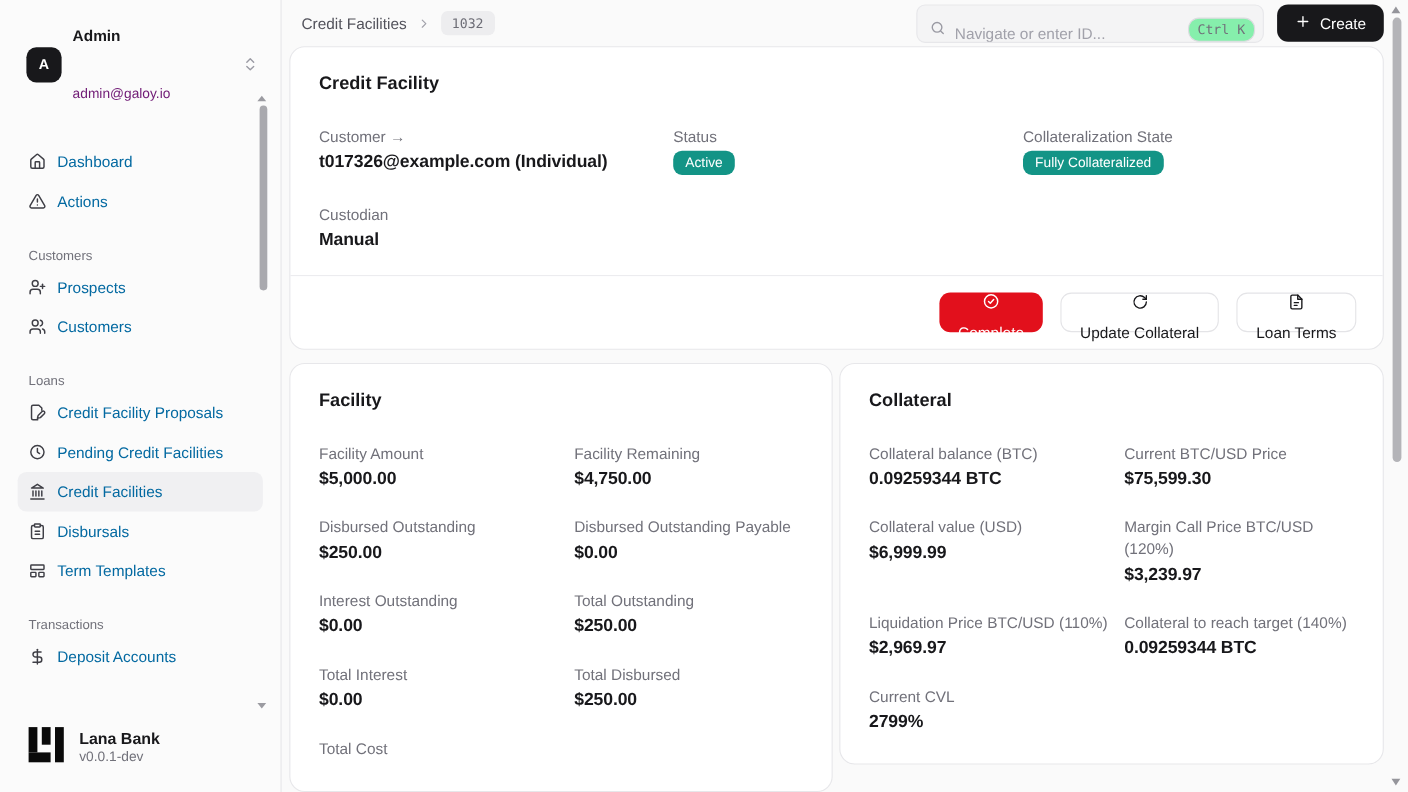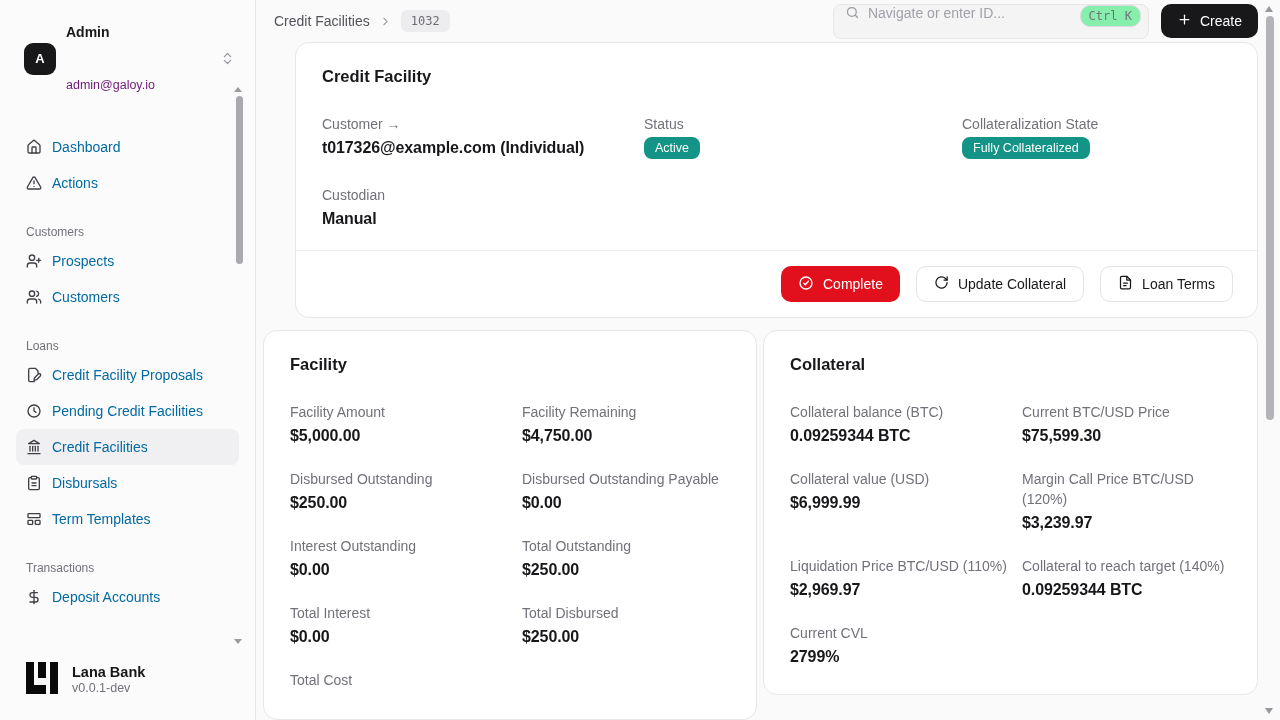--- a/index.html
+++ b/index.html
@@ -51,57 +51,57 @@
   .breadcrumb { display:flex; align-items:center; gap:9px; }
   .crumb-link { font-size:14px; color:#52525b; cursor:pointer; }
   .crumb-sep { color:#a1a1aa; display:flex; }
   .crumb-badge {
     font-family:"DejaVu Sans Mono", monospace; font-size:12px; color:#6d6d76;
     background:#ededef; border-radius:6px; padding:4px 10px;
   }
   .top-right { display:flex; align-items:center; gap:12px; }
   .searchbox {
     width:316px; height:35px; background:#f4f4f5; border:1px solid #e7e7ea; border-radius:8px;
-    display:flex; align-items:flex-start; gap:8px; padding:0 7px 0 11px; color:#9a9aa3;
+    display:flex; align-items:flex-end; gap:8px; padding:0 7px 0 11px; color:#9a9aa3;
   }
   .searchbox input {
     flex:1; border:none; outline:none; background:transparent; font-size:14px;
     font-family:"Liberation Sans", sans-serif; color:#3f3f46;
   }
   .searchbox input::placeholder { color:#a1a1aa; }
   .kbd {
     font-family:"DejaVu Sans Mono", monospace; font-size:12px; color:#71717a;
     border:1px solid #dcdce0; background:#86efac; border-radius:10px; padding:3px 8px; white-space:nowrap;
   }
   .create-btn {
     height:34px; padding:0 16px; background:#18181b; color:#fff; border:none; border-radius:10px;
     font-size:14px; font-weight:500; display:flex; align-items:center; gap:8px; cursor:pointer;
     font-family:"Liberation Sans", sans-serif;
   }
 
   .card { background:#fff; border:1px solid #e7e7ea; border-radius:14px; }
   .card-title { font-size:16.5px; font-weight:700; }
 
-  .overview-card { margin-bottom:12px;margin-left:32px; }
+  .overview-card { margin-bottom:12px; }
   .overview-body { padding:24px 26px 20px 26px; }
   .overview-grid { display:grid; grid-template-columns:322px 318px 1fr; row-gap:26px; margin-top:28px; }
   .flabel { font-size:14px; color:#71717a; line-height:20px; }
   .fvalue { font-size:16px; font-weight:700; line-height:22px; margin-top:3px; letter-spacing:-0.1px; }
   .arrow { color:#71717a; }
   .badge {
     display:inline-block; background:#139486; color:#fff; font-size:12.5px; font-weight:500;
     border-radius:8px; padding:4px 11px; margin-top:3px;
   }
   .actions-row {
     border-top:1px solid #ececef; padding:15px 24px; display:flex; justify-content:flex-end; gap:16px;
   }
   .btn {
     height:36px; display:flex; align-items:center; gap:9px; border-radius:10px; cursor:pointer;
     font-size:14px; font-weight:500; padding:0 17px; font-family:"Liberation Sans", sans-serif;
-    background:#fff; border:1px solid #e4e4e7; color:#18181b;
+    background:#fff; border:1px solid #e4e4e7; color:#18181b;flex-direction:column;
   }
   .btn.danger { background:#e2101c; border:none; color:#fff; }
 
   .bottom-grid { display:flex; gap:6px; align-items:flex-start; }
   .facility-card { width:494px; min-width:494px; }
   .collateral-card { flex:1; }
   .panel-body { padding:24px 26px 26px 26px; }
   .two-col { display:grid; grid-template-columns:232px 1fr; row-gap:22px; margin-top:28px; }
 
   .main-scroll-thumb { position:absolute; right:6px; top:16px; width:8px; height:404px; border-radius:5px; background:#b4b4b8; }

